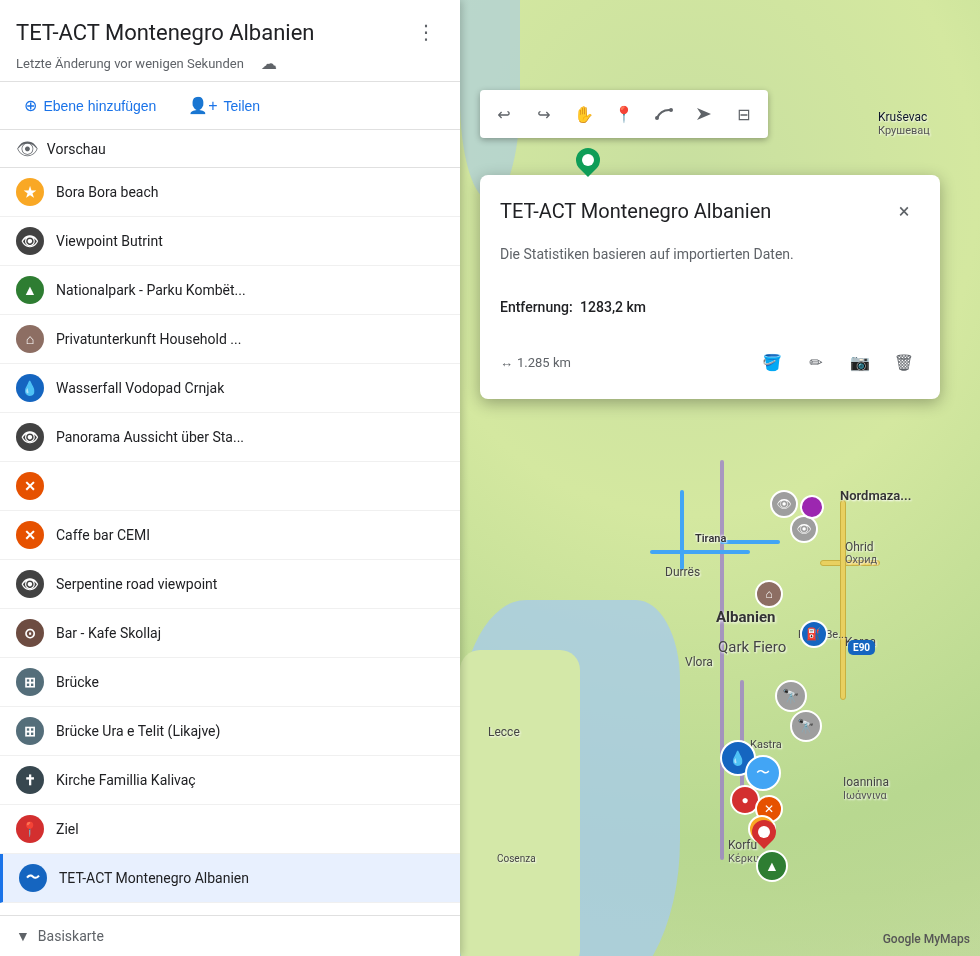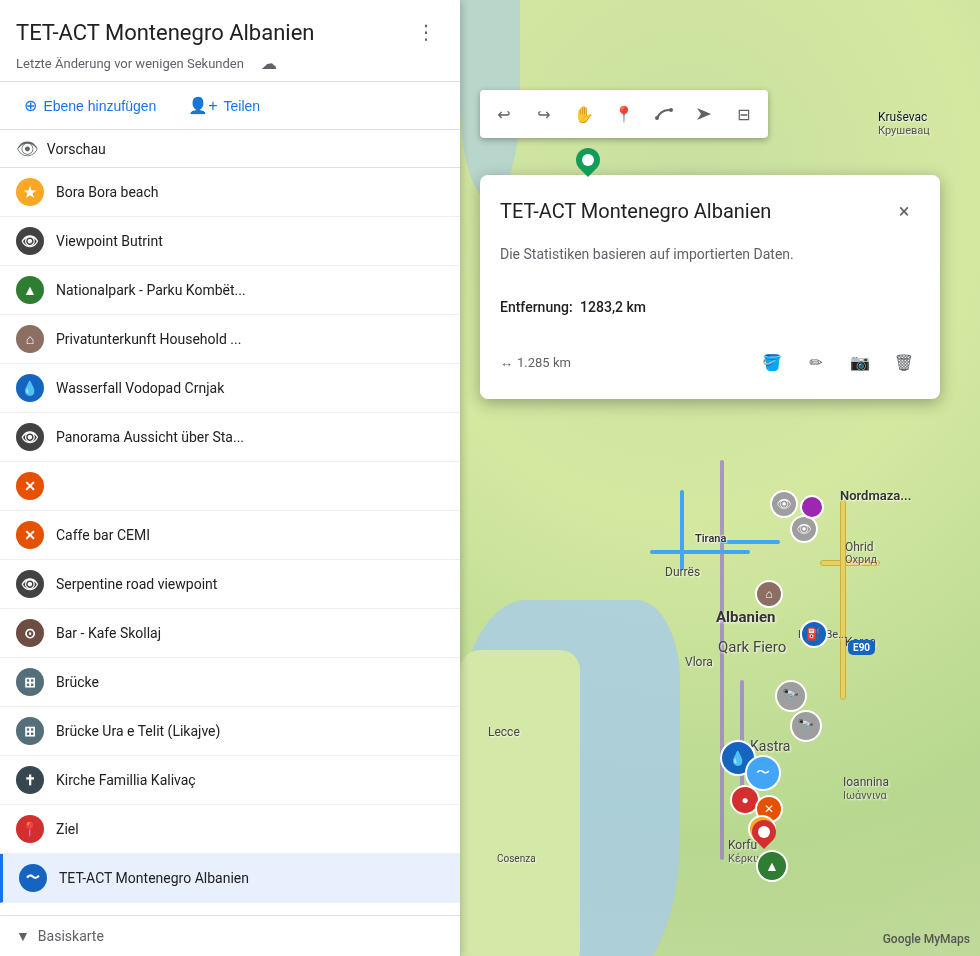--- a/index.html
+++ b/index.html
@@ -354,21 +354,21 @@
   <div style="position:absolute;left:695px;top:532px;font-size:11px;font-weight:600;color:#333;text-shadow:1px 1px 2px white,-1px -1px 2px white;">Tirana</div>
   <div style="position:absolute;left:665px;top:565px;font-size:12px;color:#444;text-shadow:1px 1px 2px white;">Durrës</div>
   <div style="position:absolute;left:716px;top:608px;font-size:15px;font-weight:700;color:#333;text-shadow:1px 1px 3px white;">Albanien</div>
   <div style="position:absolute;left:840px;top:488px;font-size:13px;font-weight:600;color:#333;text-shadow:1px 1px 2px white;">Nordmaza...</div>
   <div style="position:absolute;left:845px;top:540px;font-size:12px;color:#444;text-shadow:1px 1px 2px white;">Ohrid</div>
   <div style="position:absolute;left:845px;top:553px;font-size:11px;color:#555;text-shadow:1px 1px 2px white;">Охрид</div>
   <div style="position:absolute;left:845px;top:635px;font-size:12px;color:#444;text-shadow:1px 1px 2px white;">Korça</div>
   <div style="position:absolute;left:685px;top:655px;font-size:12px;color:#444;text-shadow:1px 1px 2px white;">Vlora</div>
   <div style="position:absolute;left:718px;top:638px;font-size:15px;color:#444;text-shadow:1px 1px 2px white;">Qark Fiero</div>
   <div style="position:absolute;left:798px;top:628px;font-size:11px;color:#444;text-shadow:1px 1px 2px white;">Kreis Be...</div>
-  <div style="position:absolute;left:750px;top:738px;font-size:14px;color:#444;text-shadow:1px 1px 2px white;">Kastra</div>
+  <div style="position:absolute;left:750px;top:738px;font-size:11px;color:#444;text-shadow:1px 1px 2px white;">Kastra</div>
   <div style="position:absolute;left:843px;top:775px;font-size:12px;color:#444;text-shadow:1px 1px 2px white;">Ioannina</div>
   <div style="position:absolute;left:843px;top:789px;font-size:11px;color:#555;text-shadow:1px 1px 2px white;">Ιωάννινα</div>
   <div style="position:absolute;left:728px;top:838px;font-size:12px;color:#444;text-shadow:1px 1px 2px white;">Korfu</div>
   <div style="position:absolute;left:728px;top:852px;font-size:11px;color:#555;text-shadow:1px 1px 2px white;">Κέρκυρα</div>
   <div style="position:absolute;left:488px;top:725px;font-size:12px;color:#444;text-shadow:1px 1px 2px white;">Lecce</div>
   <div style="position:absolute;left:497px;top:853px;font-size:10px;color:#444;text-shadow:1px 1px 2px white;">Cosenza</div>
   <div style="position:absolute;left:90px;top:15px;font-size:13px;font-weight:600;color:#333;text-shadow:1px 1px 2px white;">Zadar</div>
   <div style="position:absolute;left:418px;top:6px;font-size:13px;font-weight:600;color:#333;text-shadow:1px 1px 2px white;">Zenica</div>
   <div style="position:absolute;left:878px;top:110px;font-size:12px;color:#0f172a;text-shadow:1px 1px 2px white;">Kruševac</div>
   <div style="position:absolute;left:878px;top:124px;font-size:11px;color:#555;text-shadow:1px 1px 2px white;">Крушевац</div>

